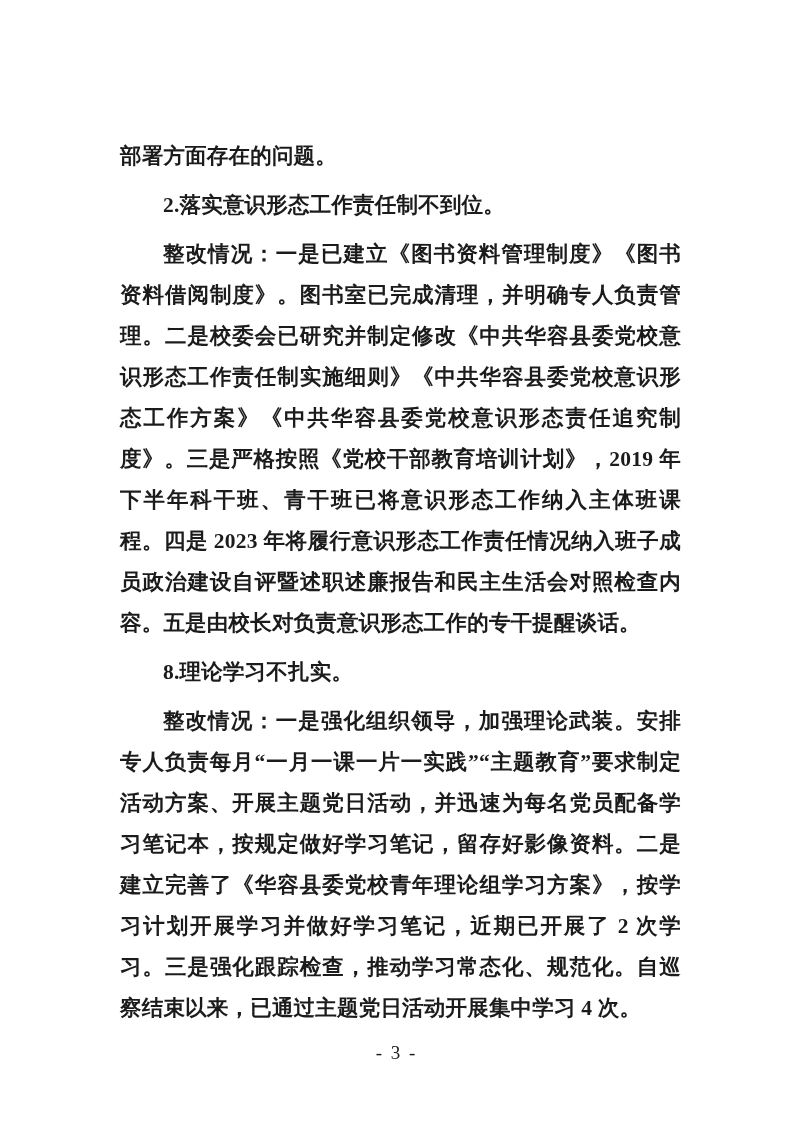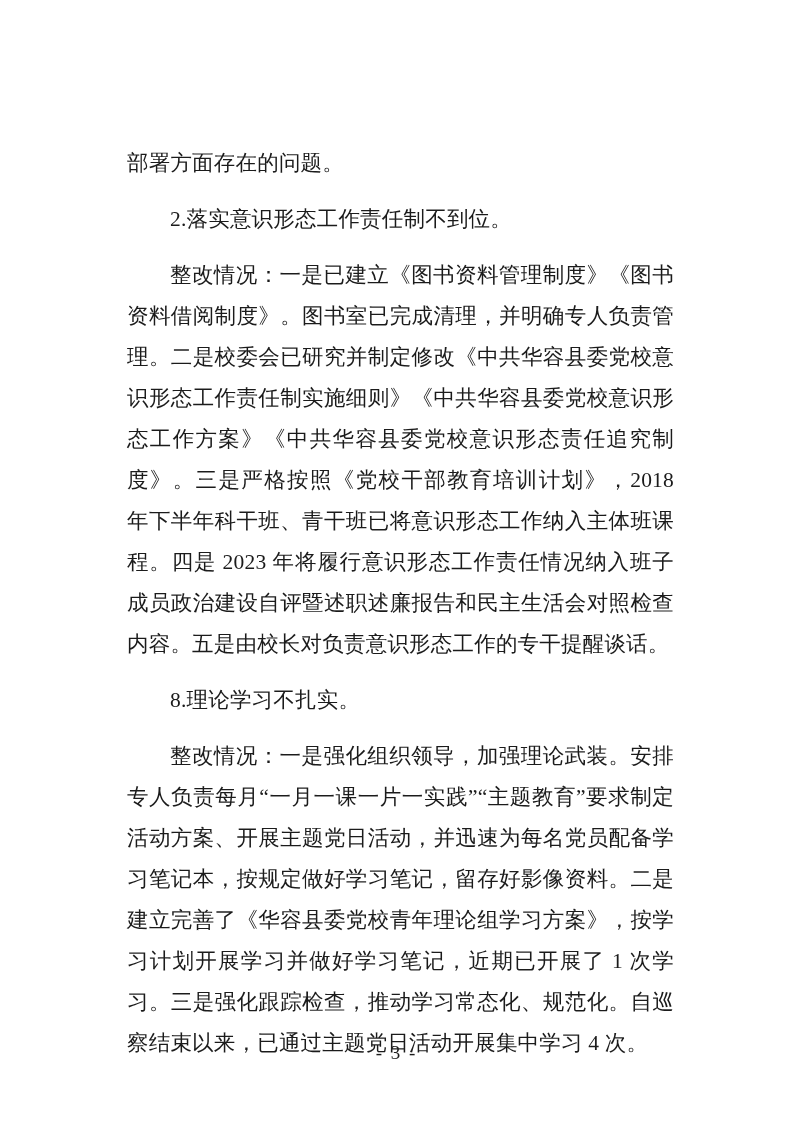--- a/index.html
+++ b/index.html
@@ -25,22 +25,22 @@
     padding: 128px 104px 40px 112px;
   }
   .doc-body {
     font-size: 21.5px;
     line-height: 41px;
     letter-spacing: 0.2px;
     text-align: justify;
     text-justify: inter-ideograph;
   }
   .para {
-    margin: 15px;
-    font-weight: 400;
+    margin: 8px;
+    font-weight: 700;
     text-indent: 0;
   }
   .para.indent {
     text-indent: 2em;
   }
   .para.heading-line {
     text-indent: 0;
   }
   .footer {
     position: absolute;
@@ -54,18 +54,18 @@
     letter-spacing: 2px;
   }
 </style>
 </head>
 <body>
 
 <div class="page">
   <div class="doc-body">
     <p class="para heading-line">部署方面存在的问题。</p>
     <p class="para indent">2.落实意识形态工作责任制不到位。</p>
-    <p class="para indent">整改情况：一是已建立《图书资料管理制度》《图书资料借阅制度》。图书室已完成清理，并明确专人负责管理。二是校委会已研究并制定修改《中共华容县委党校意识形态工作责任制实施细则》《中共华容县委党校意识形态工作方案》《中共华容县委党校意识形态责任追究制度》。三是严格按照《党校干部教育培训计划》，2018 年下半年科干班、青干班已将意识形态工作纳入主体班课程。四是 2023 年将履行意识形态工作责任情况纳入班子成员政治建设自评暨述职述廉报告和民主生活会对照检查内容。五是由校长对负责意识形态工作的专干提醒谈话。</p>
+    <p class="para indent">整改情况：一是已建立《图书资料管理制度》《图书资料借阅制度》。图书室已完成清理，并明确专人负责管理。二是校委会已研究并制定修改《中共华容县委党校意识形态工作责任制实施细则》《中共华容县委党校意识形态工作方案》《中共华容县委党校意识形态责任追究制度》。三是严格按照《党校干部教育培训计划》，2019 年下半年科干班、青干班已将意识形态工作纳入主体班课程。四是 2023 年将履行意识形态工作责任情况纳入班子成员政治建设自评暨述职述廉报告和民主生活会对照检查内容。五是由校长对负责意识形态工作的专干提醒谈话。</p>
     <p class="para indent">8.理论学习不扎实。</p>
-    <p class="para indent">整改情况：一是强化组织领导，加强理论武装。安排专人负责每月“一月一课一片一实践”“主题教育”要求制定活动方案、开展主题党日活动，并迅速为每名党员配备学习笔记本，按规定做好学习笔记，留存好影像资料。二是建立完善了《华容县委党校青年理论组学习方案》，按学习计划开展学习并做好学习笔记，近期已开展了 1 次学习。三是强化跟踪检查，推动学习常态化、规范化。自巡察结束以来，已通过主题党日活动开展集中学习 4 次。</p>
+    <p class="para indent">整改情况：一是强化组织领导，加强理论武装。安排专人负责每月“一月一课一片一实践”“主题教育”要求制定活动方案、开展主题党日活动，并迅速为每名党员配备学习笔记本，按规定做好学习笔记，留存好影像资料。二是建立完善了《华容县委党校青年理论组学习方案》，按学习计划开展学习并做好学习笔记，近期已开展了 2 次学习。三是强化跟踪检查，推动学习常态化、规范化。自巡察结束以来，已通过主题党日活动开展集中学习 4 次。</p>
   </div>
   <div class="footer">- 3 -</div>
 </div>
 
 </body></html>

